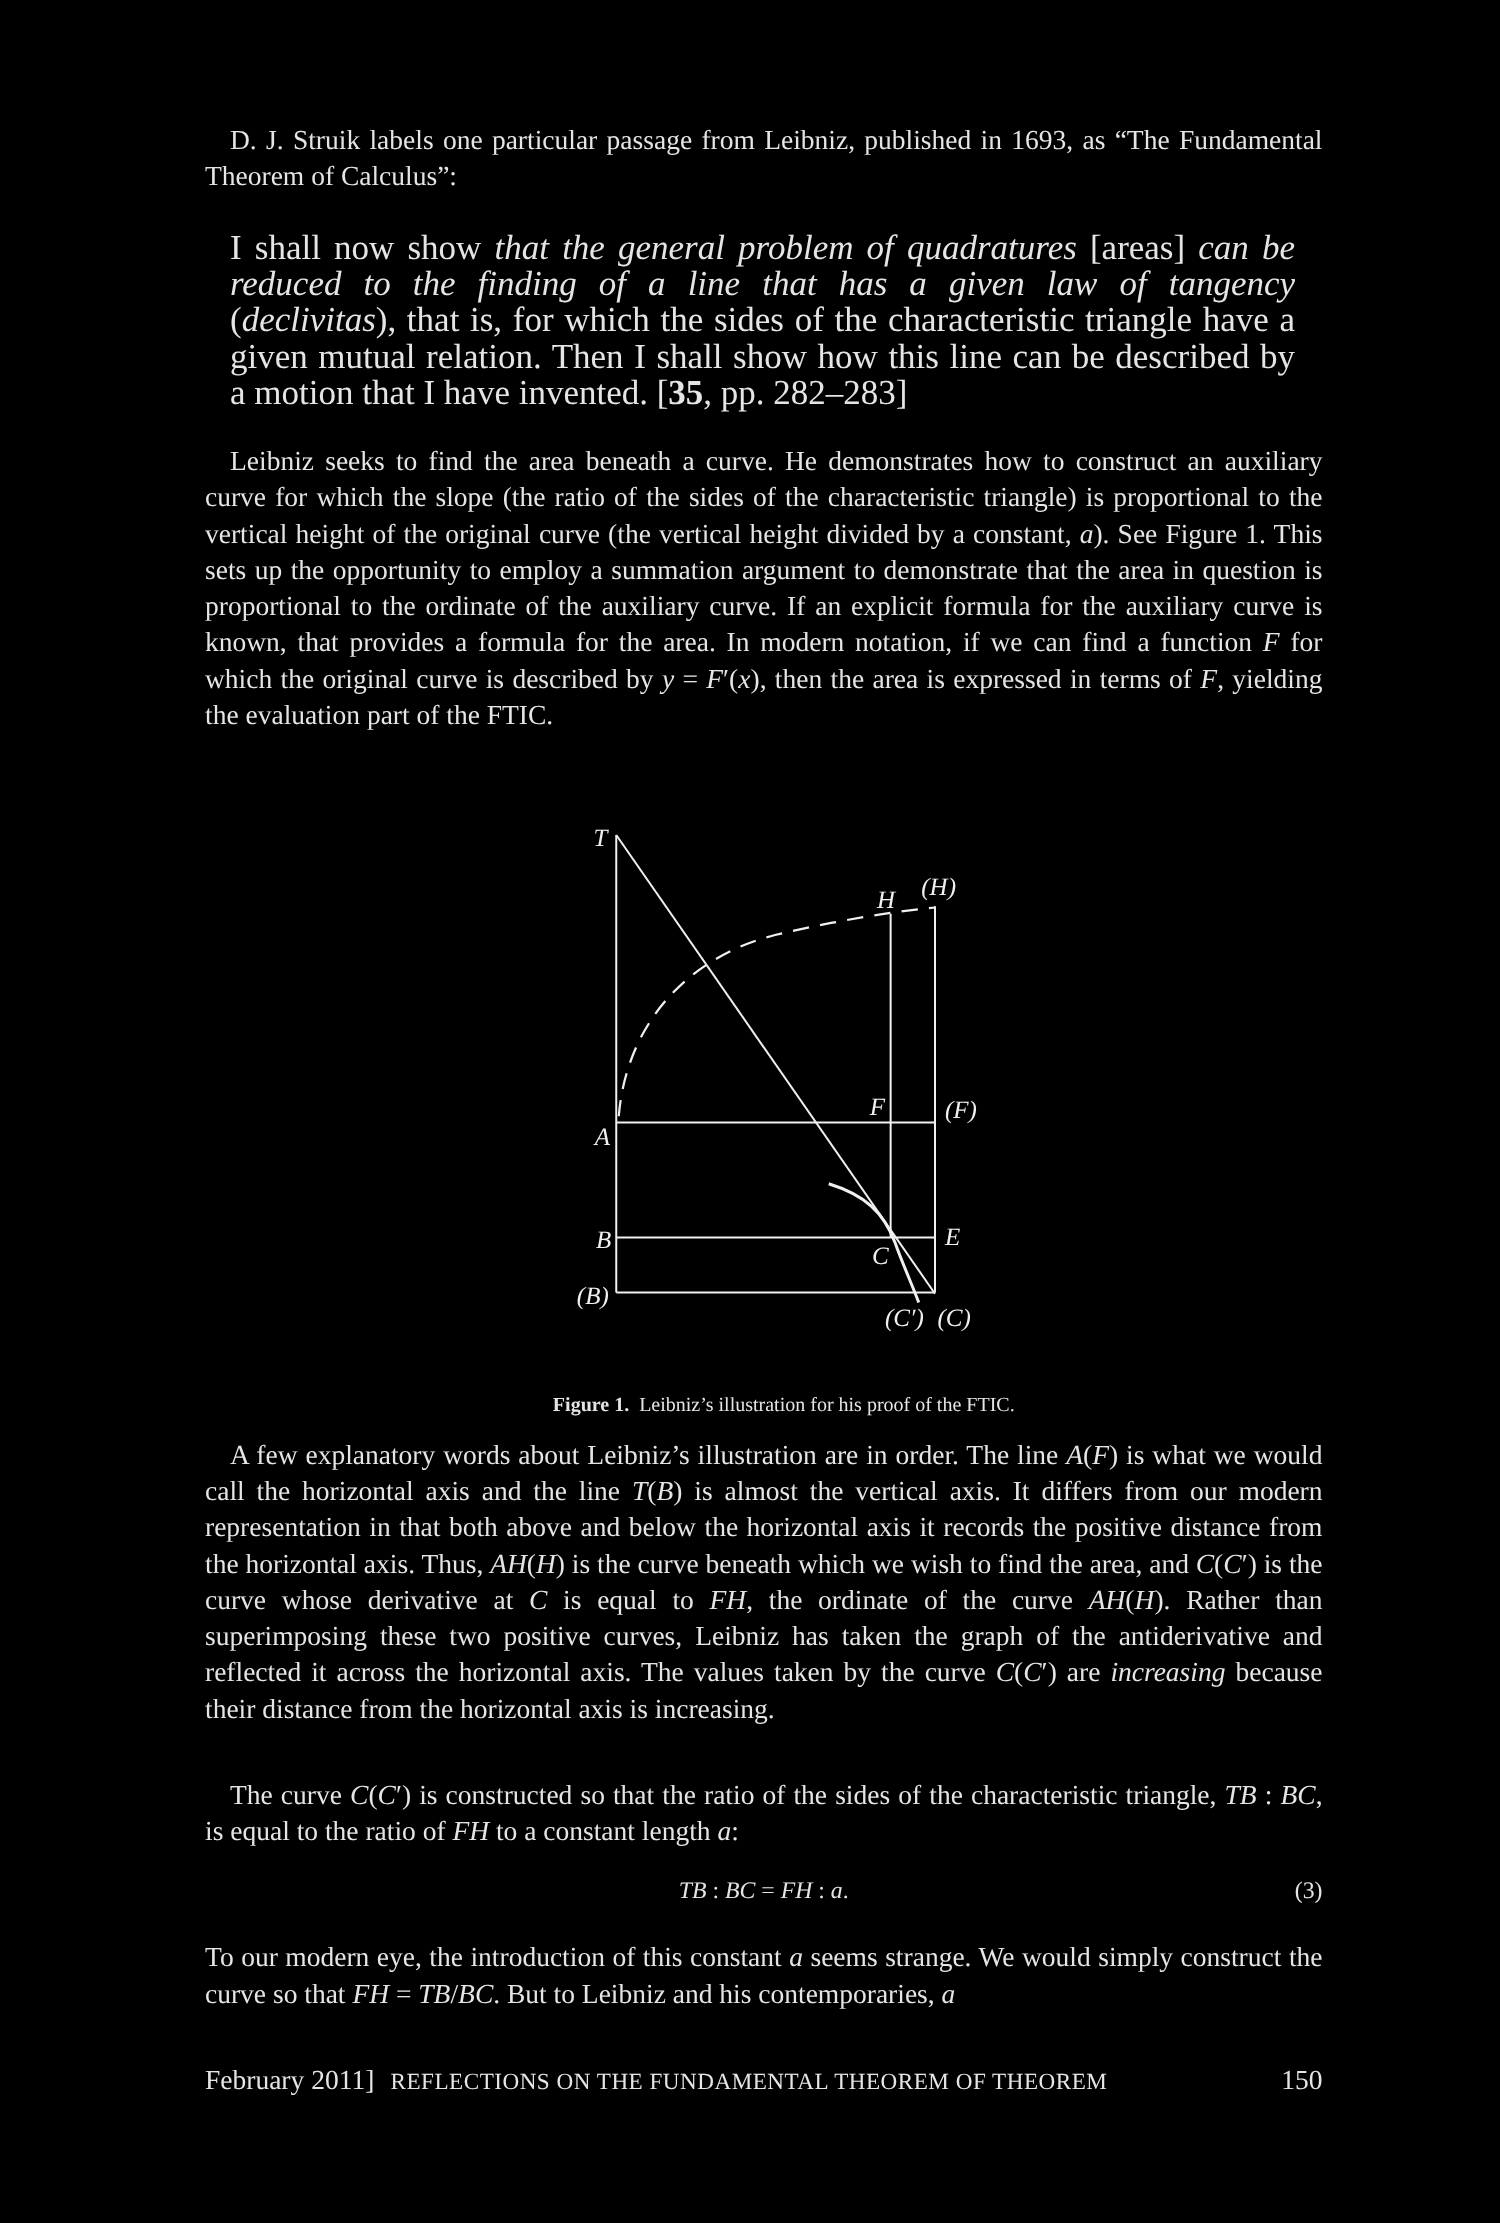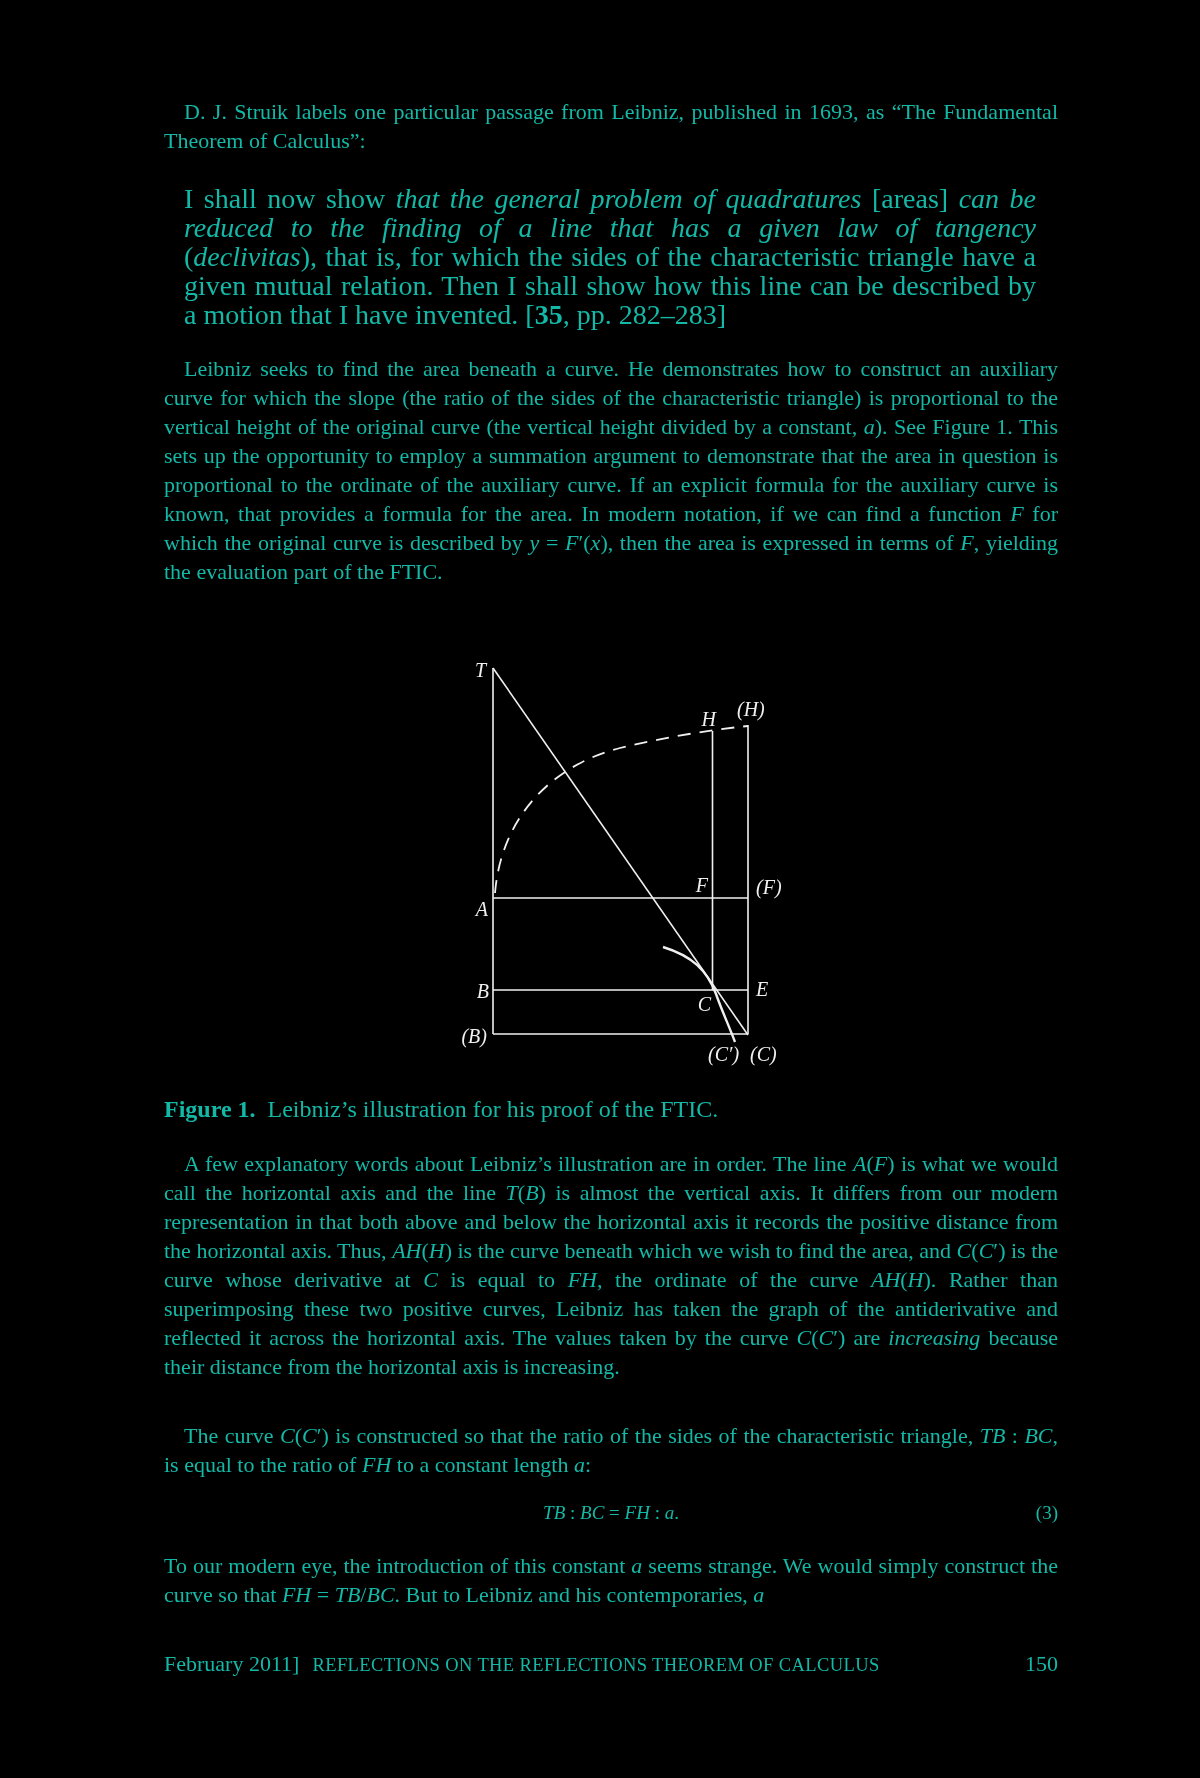--- a/index.html
+++ b/index.html
@@ -1,21 +1,21 @@
 <!DOCTYPE html>
 <html><head>
 <meta charset="utf-8">
 <style>
   html,body{margin:0;padding:0;background:#000;}
   .page{
     position:relative;
     width:1200px;height:1778px;
     background:#000;
     font-family:"Liberation Serif","DejaVu Serif",serif;
-    color:#14b8a6;
+    color:#e5e5e5;
     overflow:hidden;
   }
   .block{
     position:absolute;
     left:164px;width:894px;
     font-size:22px;line-height:29px;
     text-align:justify;
     margin:0;
   }
   .indent{text-indent:20px;}
@@ -24,22 +24,22 @@
     left:184px;width:852px;
     font-size:28px;line-height:29px;
     text-align:justify;
     margin:0;
   }
   .run-n{font-style:normal;font-weight:normal;}
   .run-i{font-style:italic;}
   .run-b{font-weight:bold;}
   .caption{
     position:absolute;left:164px;width:894px;
-    font-size:24px;line-height:26px;
-    margin:0;
+    font-size:16px;line-height:26px;
+    text-align:center;margin:16px;
   }
   .figure-svg{position:absolute;left:430px;top:640px;}
   .figure-svg line, .figure-svg path{stroke:#f0f0f0;fill:none;}
   .figure-svg text{
     fill:#f0f0f0;font-family:"Liberation Serif","DejaVu Serif",serif;
     font-size:20px;font-style:italic;
   }
   .equation-row{
     position:absolute;left:164px;width:894px;
     font-size:19px;line-height:29px;
@@ -111,18 +111,18 @@
 
   <div class="equation-row" style="top:1498px">
     <span class="eq"><span class="run-i">TB</span><span class="run-n"> : </span><span class="run-i">BC</span><span class="run-n"> = </span><span class="run-i">FH</span><span class="run-n"> : </span><span class="run-i">a</span><span class="run-n">.</span></span>
     <span class="eq-num">(3)</span>
   </div>
 
   <p class="block" style="top:1551px"><span class="run-n">To our modern eye, the introduction of this constant </span><span class="run-i">a</span><span class="run-n"> seems strange. We would simply construct the curve so that </span><span class="run-i">FH</span><span class="run-n"> = </span><span class="run-i">TB</span><span class="run-n">/</span><span class="run-i">BC</span><span class="run-n">. But to Leibniz and his contemporaries, </span><span class="run-i">a</span></p>
 
   <div class="footer" style="top:1649px">
     <span>February 2011]</span>
-    <span class="running-title">REFLECTIONS ON THE REFLECTIONS THEOREM OF CALCULUS</span>
+    <span class="running-title">REFLECTIONS ON THE FUNDAMENTAL THEOREM OF THEOREM</span>
     <span class="spacer"></span>
     <span>150</span>
   </div>
 
 </div>
 
 </body></html>

